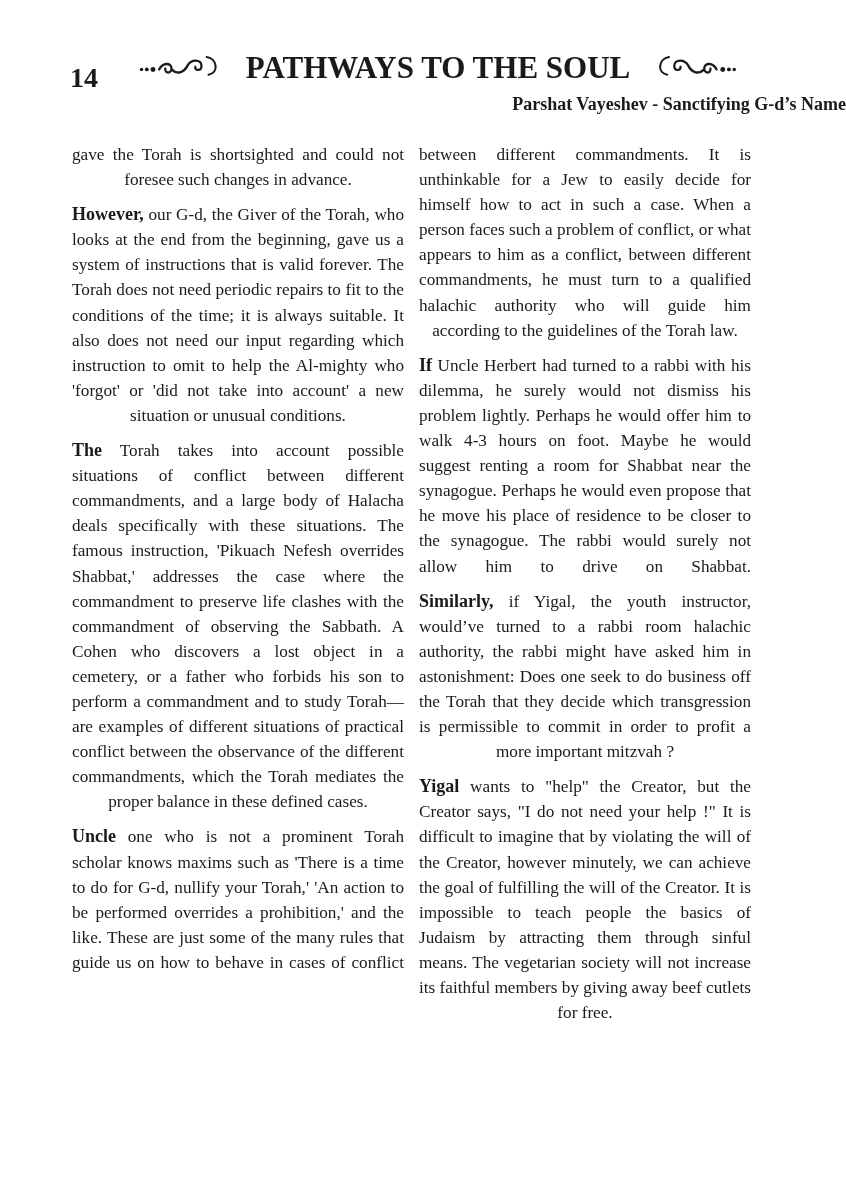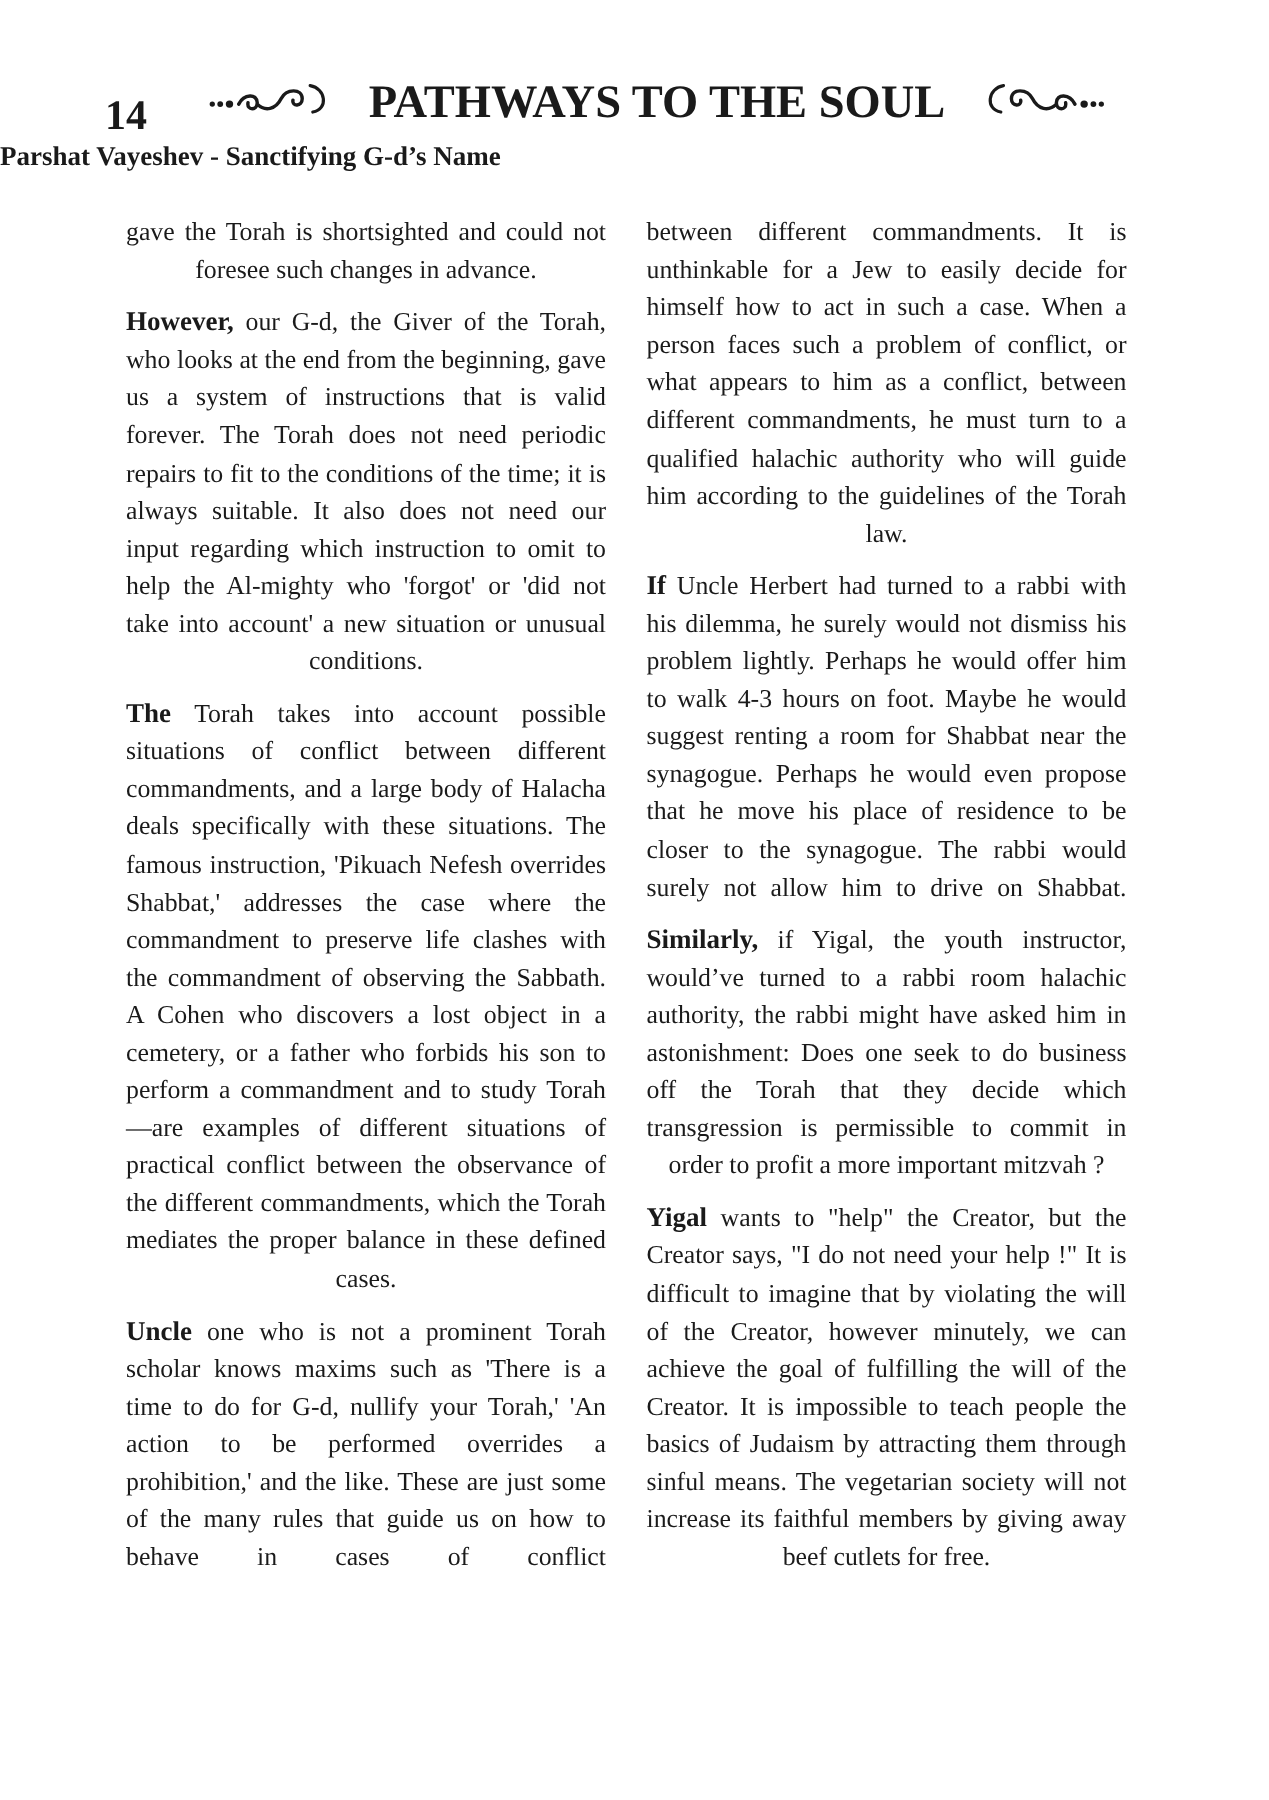--- a/index.html
+++ b/index.html
@@ -3,27 +3,27 @@
 <meta charset="utf-8">
 <style>
   html, body { margin: 0; padding: 0; background: #ffffff; }
   body { width: 846px; height: 1200px; position: relative; overflow: hidden;
          font-family: "Liberation Serif", "DejaVu Serif", serif; color: #1a1a1a; }
   .page-number { position: absolute; left: 70px; top: 62px; font-size: 28px; font-weight: bold; }
   .header-row { position: absolute; left: 138px; top: 50px; width: 600px; height: 40px;
                 display: flex; justify-content: center; gap: 24px; }
   .running-title { font-size: 31px; font-weight: bold; letter-spacing: 0px; white-space: nowrap; }
   .ornament { display: inline-block; width: 95px; height: 30px; }
-  .subtitle { position: absolute; left: 0; width: 846px; top: 94px; text-align: left;
+  .subtitle { position: absolute; left: 0; width: 846px; top: 94px; text-align: right;
               font-size: 18px; font-weight: bold; }
   .col { position: absolute; top: 142px; width: 332px; font-size: 17.2px; line-height: 25.1px;
          text-align: justify; }
   .col-left { left: 72px; }
   .col-right { left: 419px; }
-  .para { margin: 0 0 10px 12px; text-align: justify; text-align-last: center; }
+  .para { margin: 0 0 10px 0; text-align: justify; text-align-last: center; }
   .lead { font-weight: bold; font-size: 18px; }
 </style>
 </head>
 <body>
 
 <div class="page-number">14</div>
 
 <div class="header-row">
   <svg class="ornament" viewBox="0 0 95 30">
     <circle cx="4" cy="20" r="2" fill="#1a1a1a"></circle>

